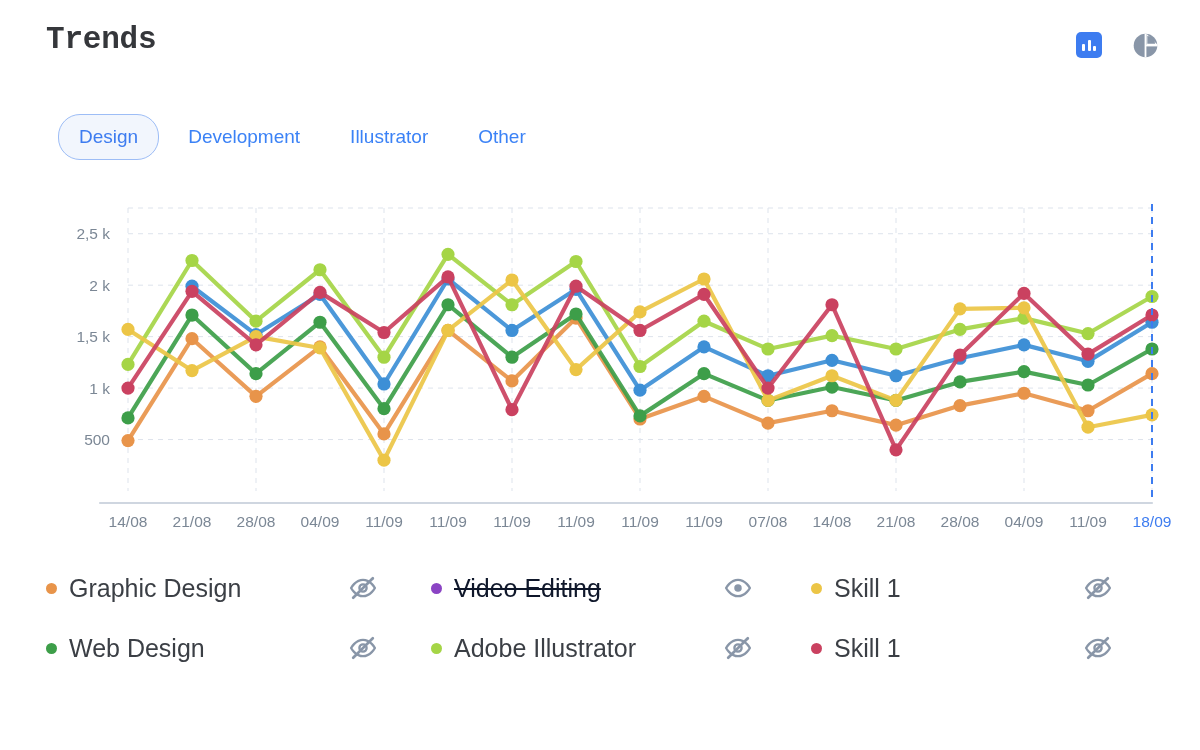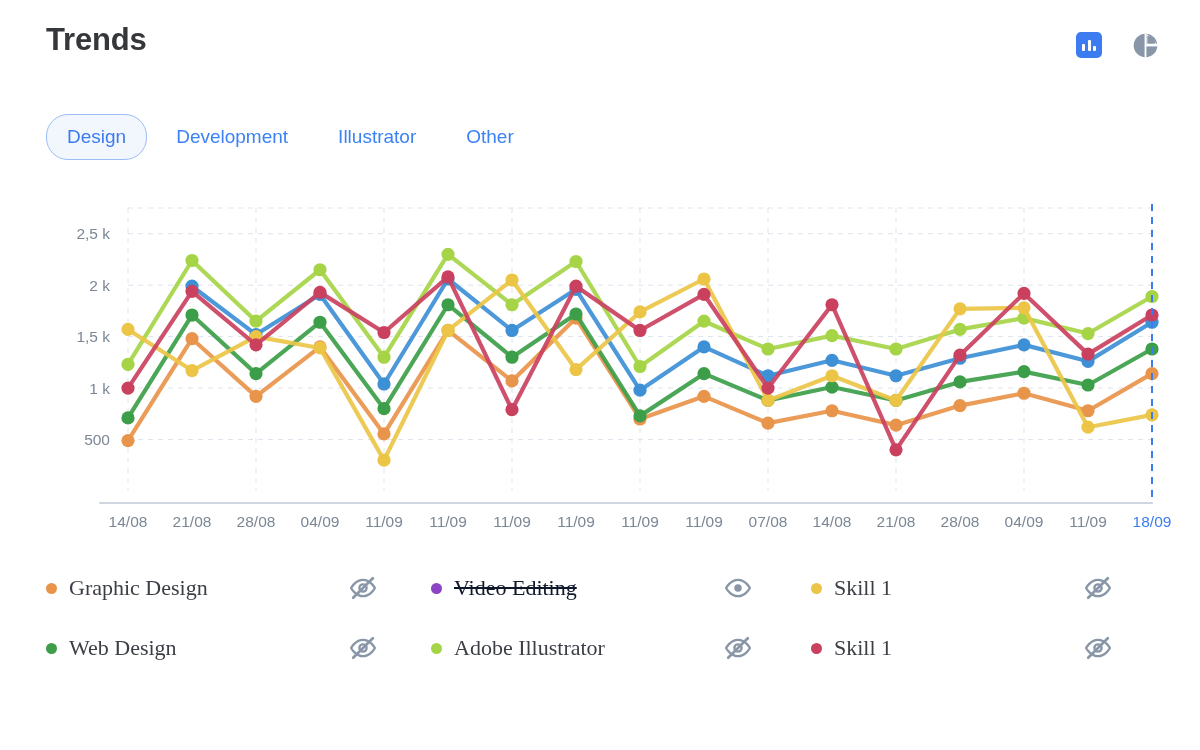--- a/index.html
+++ b/index.html
@@ -13,21 +13,21 @@
   #card {
     position: relative;
     width: 1200px; height: 750px;
     background: #ffffff;
     overflow: hidden;
   }
 
   
   #header {
     position: absolute;
-    left: 0; top: 0; width: 1200px; height: 92px;
+    left: 0; top: 0; width: 1200px; height: 92px; font-family: Liberation Mono, monospace;
   }
   #page-title {
     position: absolute;
     left: 46px; top: 22px;
     font-size: 31px;
     font-weight: bold;
     color: #35373b;
     letter-spacing: -0.2px;
   }
   #header-actions {
@@ -52,21 +52,21 @@
     padding-bottom: 7px;
   }
   .bar-chart-box i { display:block; width: 3px; background: #ffffff; border-radius: 1px; }
   .bar-chart-box i.b1 { height: 7px; }
   .bar-chart-box i.b2 { height: 11px; }
   .bar-chart-box i.b3 { height: 5px; }
 
   
   #tabs {
     position: absolute;
-    left: 46px; top: 114px;
+    left: 58px; top: 114px;
     display: flex;
     align-items: center;
     gap: 8px;
   }
   .tab {
     font-size: 19px;
     color: #3b82f6;
     padding: 11px 20px;
     border-radius: 22px;
     border: 1.6px solid transparent;
@@ -119,24 +119,23 @@
     align-items: center;
     cursor: pointer;
   }
   .legend-item .dot {
     width: 11px; height: 11px;
     border-radius: 50%;
     flex: none;
     margin-right: 12px;
   }
   .legend-item .lbl {
-    font-size: 22px;
+    font-size: 25px;
     color: #3b3f45;
     white-space: nowrap;
-    font-family: Liberation Serif, serif;
   }
   .legend-item.off .lbl {
     color: #0f172a;
     text-decoration: line-through;
   }
   .eye {
     flex: none;
     cursor: pointer;
     display: flex; align-items: center; justify-content: center;
     width: 34px; height: 34px;

